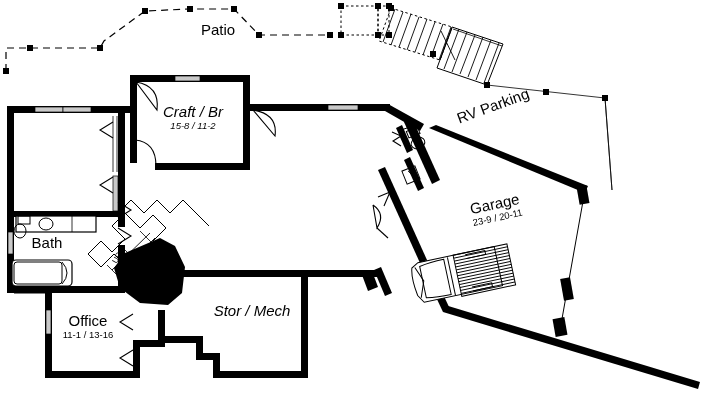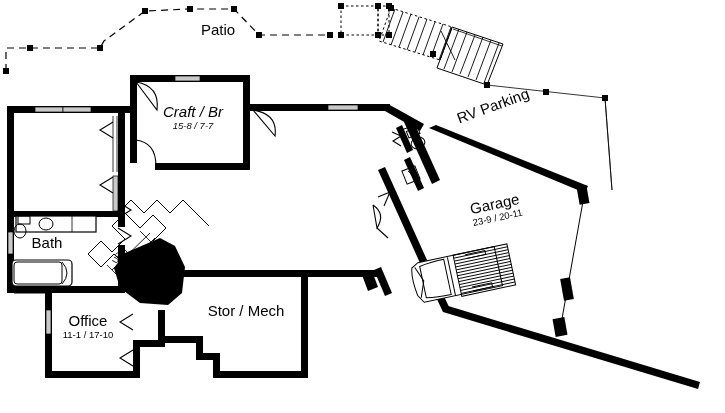--- a/index.html
+++ b/index.html
@@ -330,36 +330,36 @@
 
   </svg>
 
   <div class="lbl" style="left:186px; top:22px; transform:translate(-50%,0) rotate(0deg);margin-left:32px;">
     <span class="rname">Patio</span>
     <span class="rdim"></span>
   </div>
 
   <div class="lbl" style="left:193px; top:104px; transform:translate(-50%,0) rotate(0deg);font-style:italic;">
     <span class="rname">Craft / Br</span>
-    <span class="rdim">15-8 / 7-7</span>
+    <span class="rdim">15-8 / 11-2</span>
   </div>
 
 
   <div class="lbl" style="left:47px; top:235px; transform:translate(-50%,0) rotate(0deg);">
     <span class="rname">Bath</span>
     <span class="rdim"></span>
   </div>
 
   <div class="lbl" style="left:88px; top:313px; transform:translate(-50%,0) rotate(0deg);">
     <span class="rname">Office</span>
-    <span class="rdim">11-1 / 17-10</span>
-  </div>
-
-
-  <div class="lbl" style="left:246px; top:303px; transform:translate(-50%,0) rotate(0deg);">
+    <span class="rdim">11-1 / 13-16</span>
+  </div>
+
+
+  <div class="lbl" style="left:252px; top:303px; transform:translate(-50%,0) rotate(0deg);font-style:italic;">
     <span class="rname">Stor / Mech</span>
     <span class="rdim"></span>
   </div>
 
   <div class="lbl" style="left:493px; top:98px; transform:translate(-50%,0) rotate(-20deg);">
     <span class="rname">RV Parking</span>
     <span class="rdim"></span>
   </div>
 
   <div class="lbl" style="left:496px; top:196px; transform:translate(-50%,0) rotate(-12deg);">

